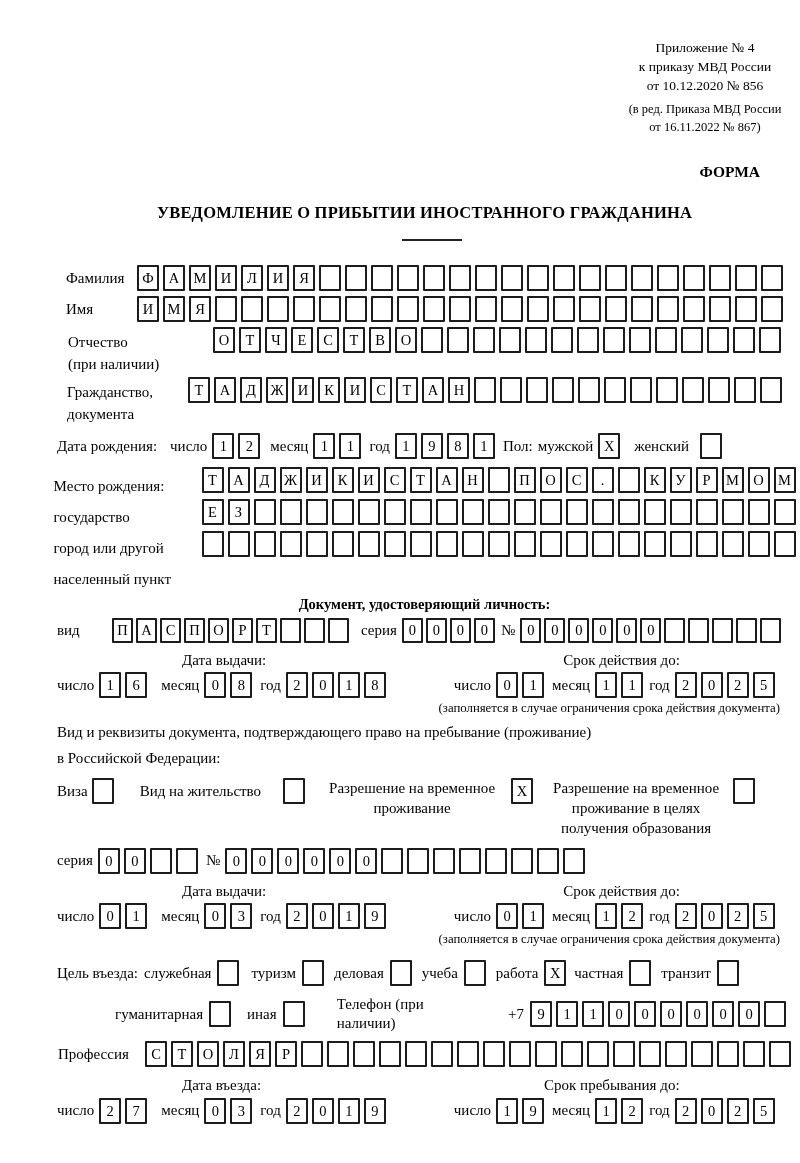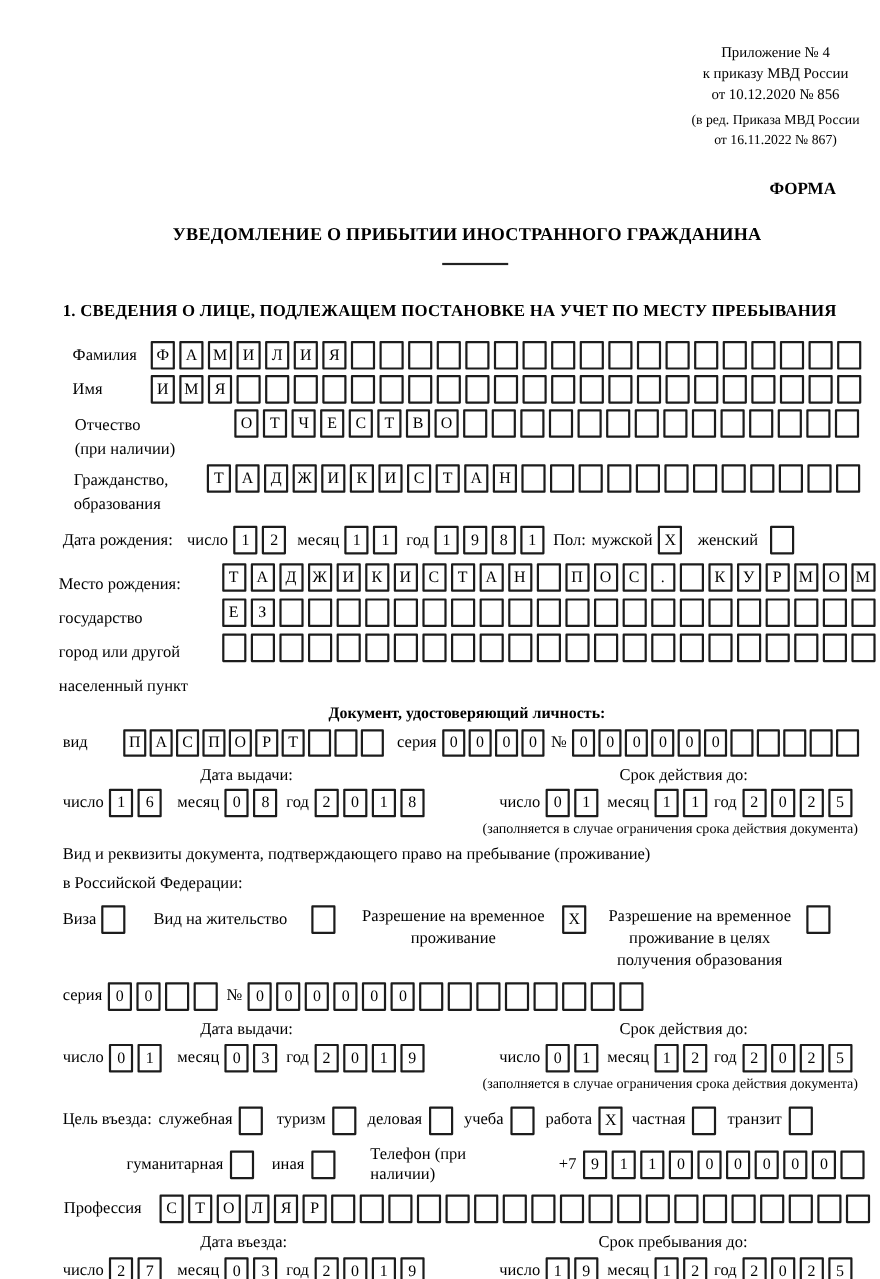--- a/index.html
+++ b/index.html
@@ -67,21 +67,20 @@
 
   <div class="forma">ФОРМА</div>
 
   <div class="title">
     <div>УВЕДОМЛЕНИЕ О ПРИБЫТИИ ИНОСТРАННОГО ГРАЖДАНИНА</div>
     <div>
       <span class="blank-underline"></span>
     </div>
   </div>
 
-  <div class="section1">1. СВЕДЕНИЯ О ЛИЦЕ, ПОДЛЕЖАЩЕМ ПОСТАНОВКЕ НА УЧЕТ ПО МЕСТУ ПРЕБЫВАНИЯ</div>
 
   <div class="row" style="margin-top:18px;">
     <span class="lbl w71">Фамилия</span>
     <span class="cells">
         <span class="cell">Ф</span>
         <span class="cell">А</span>
         <span class="cell">М</span>
         <span class="cell">И</span>
         <span class="cell">Л</span>
         <span class="cell">И</span>
@@ -165,21 +164,21 @@
         <span class="cell"></span>
         <span class="cell"></span>
         <span class="cell"></span>
         <span class="cell"></span>
       </span>
   </div>
 
   <div class="row" style="margin-top:2px;">
     <span class="lbl w121 lblcol">
       <div>Гражданство,</div>
-      <div>образования</div>
+      <div>документа</div>
     </span>
     <span class="cells">
         <span class="cell">Т</span>
         <span class="cell">А</span>
         <span class="cell">Д</span>
         <span class="cell">Ж</span>
         <span class="cell">И</span>
         <span class="cell">К</span>
         <span class="cell">И</span>
         <span class="cell">С</span>

